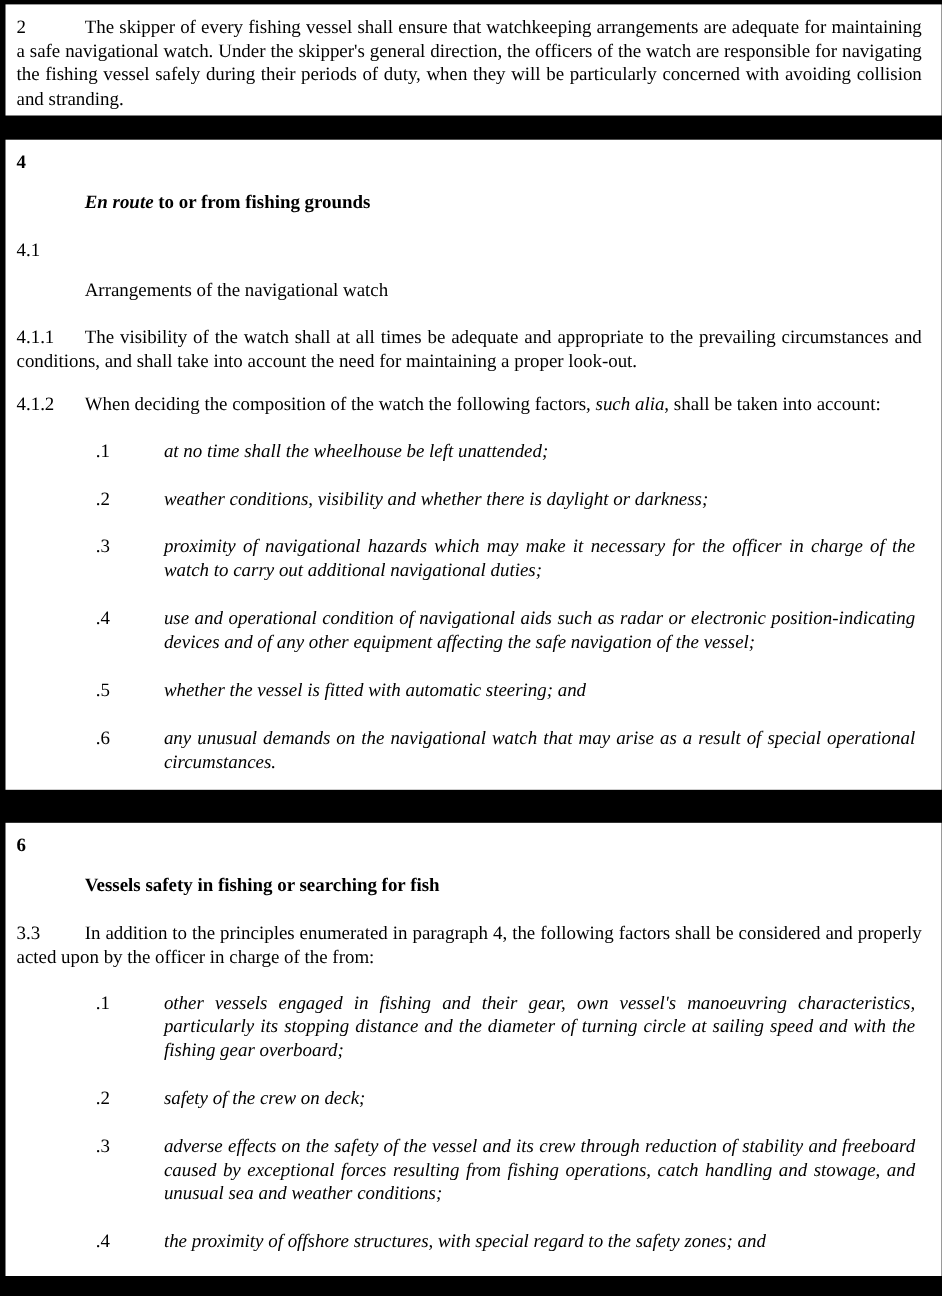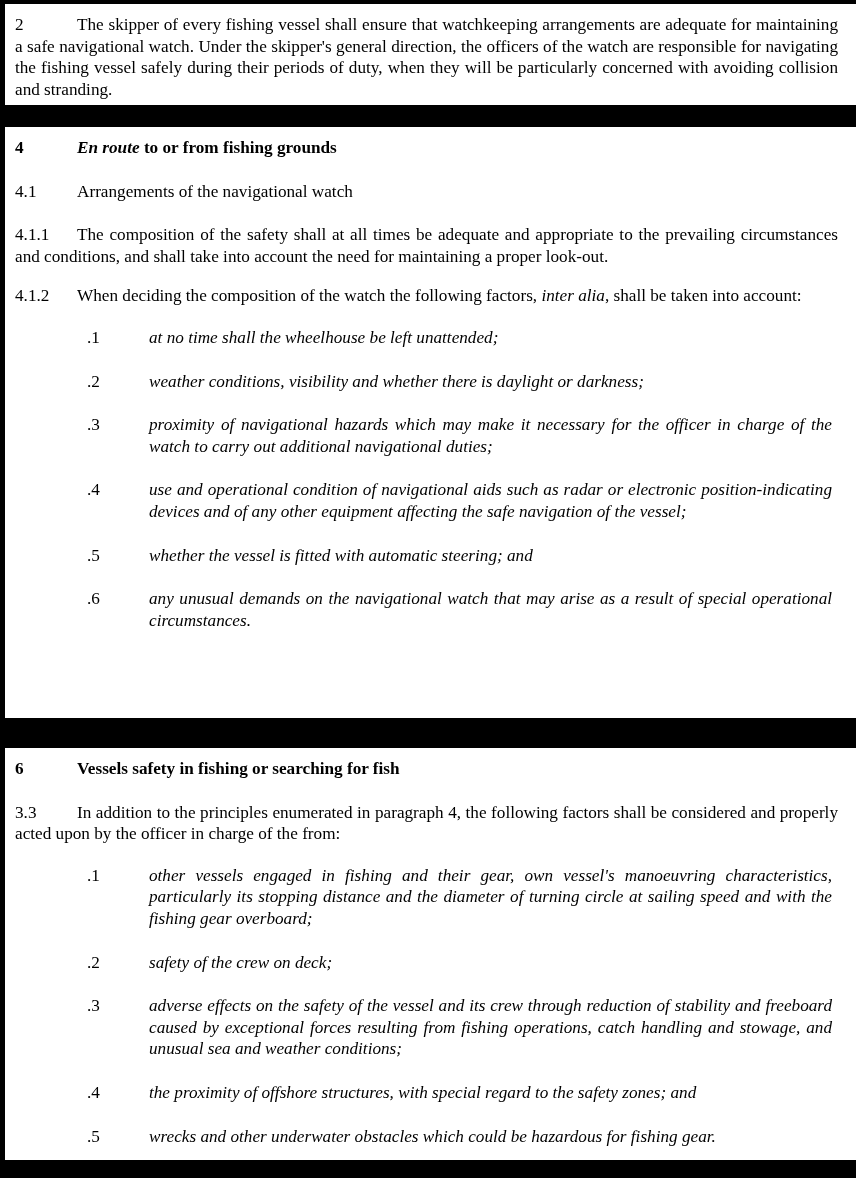--- a/index.html
+++ b/index.html
@@ -72,20 +72,21 @@
     flex: 0 0 auto;
     width: 62px;
     text-align: left;
     white-space: nowrap;
   }
   .para .body {
     flex: 1 1 auto;
     text-align: justify;
     text-justify: inter-word;
     text-indent: 0;
+    margin-top: 36px;
   }
   
   .para.full {
     display: block;
   }
   .para.full .num {
     display: inline-block;
     width: 62px;
   }
   .para.full .body {
@@ -170,29 +171,29 @@
         <p style="display:flex; width:100%;justify-content:flex-end;">
           <span class="num" style="font-style:normal;">4.1</span>
           <span class="body">Arrangements of the navigational watch</span>
         </p>
       </div>
 
       <div class="gap-22"></div>
 
       <div class="para full">
         <p>
-          <span class="num">4.1.1</span><span class="body">The composition of the safety shall at all times be adequate and appropriate to the prevailing circumstances and conditions, and shall take into account the need for maintaining a proper look-out.</span>
+          <span class="num">4.1.1</span><span class="body">The visibility of the watch shall at all times be adequate and appropriate to the prevailing circumstances and conditions, and shall take into account the need for maintaining a proper look-out.</span>
         </p>
       </div>
 
       <div class="gap-18"></div>
 
       <div class="para full">
         <p>
-          <span class="num">4.1.2</span><span class="body"><span>When deciding the composition of the watch the following factors, </span><span class="it">inter alia</span><span>, shall be taken into account:</span></span>
+          <span class="num">4.1.2</span><span class="body"><span>When deciding the composition of the watch the following factors, </span><span class="it">such alia</span><span>, shall be taken into account:</span></span>
         </p>
       </div>
 
       <div class="gap-20"></div>
 
       <div class="item">
         <p style="display:flex; width:100%;">
           <span class="marker">.1</span>
           <span class="text">at no time shall the wheelhouse be left unattended;</span>
         </p>

